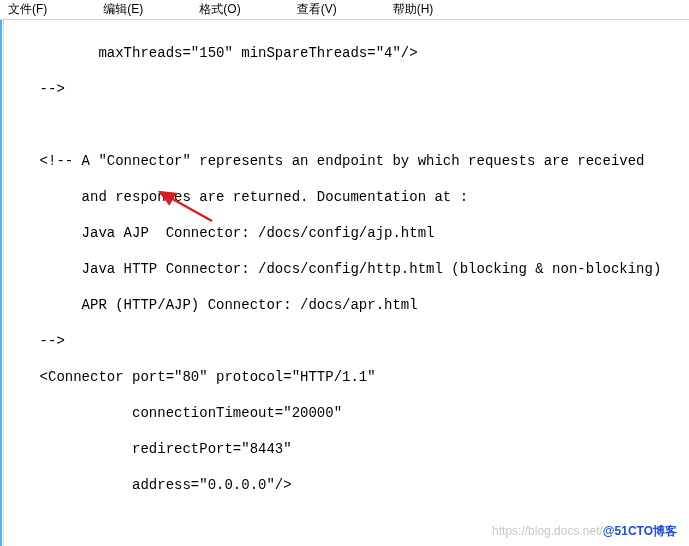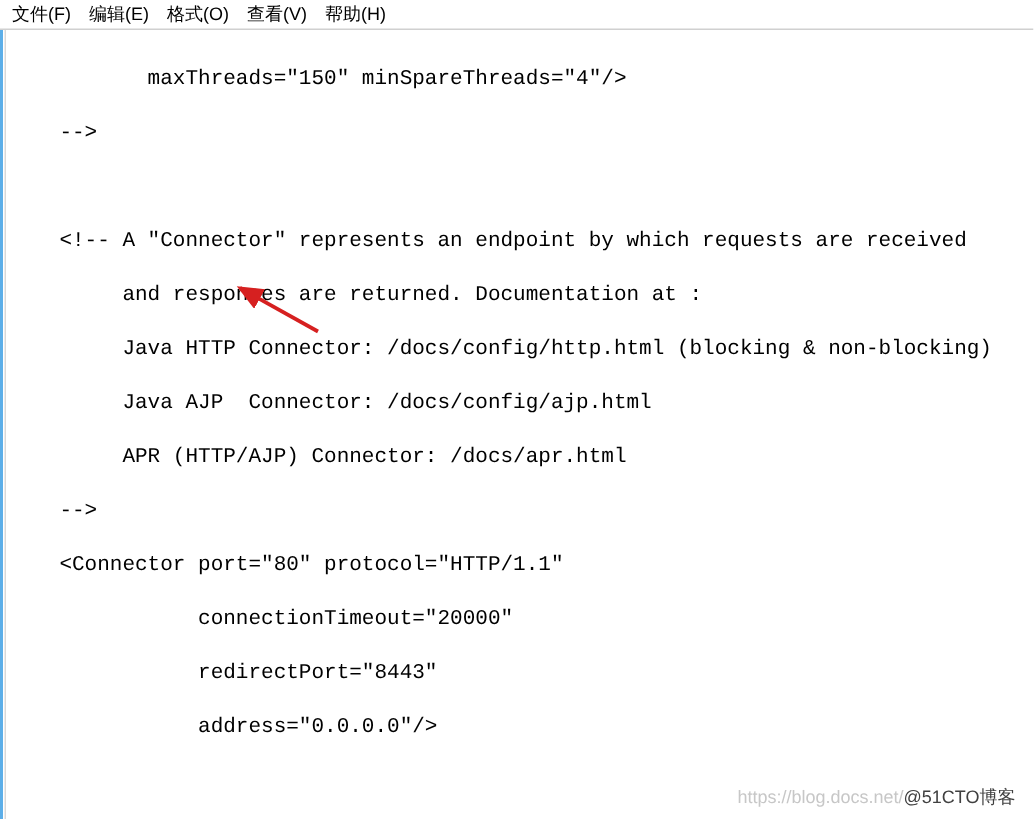--- a/index.html
+++ b/index.html
@@ -13,20 +13,21 @@
     overflow: hidden;
     position: relative;
   }
   .menubar {
     display: flex;
     height: 20px;
     border-bottom: 1px solid #d0d0d0;
     align-items: center;
     padding-left: 2px;
     background: #fff;
+    gap: 44px;
   }
   .menubar .mi {
     padding: 0 6px;
     color: #000;
     cursor: default;
   }
   .editor {
     position: relative;
     padding: 6px 0 6px 4px;
     font-family: "SimSun", "Courier New", monospace;
@@ -47,42 +48,42 @@
   }
   .watermark {
     position: absolute;
     right: 12px;
     bottom: 6px;
     font-size: 12px;
     color: #c7c7c7;
     font-family: Arial, sans-serif;
     white-space: nowrap;
   }
-  .watermark .gold { color: #404040; }
+  .watermark .gold { color: #1d4ed8; font-weight: bold; }
 </style>
 </head>
 <body>
 
 <div class="menubar">
   <span class="mi">文件(F)</span>
   <span class="mi">编辑(E)</span>
   <span class="mi">格式(O)</span>
   <span class="mi">查看(V)</span>
   <span class="mi">帮助(H)</span>
 </div>
 
 <div class="editor">
 <div class="line">           maxThreads="150" minSpareThreads="4"/&gt;</div>
 <div class="line">    --&gt;</div>
 <div class="line"></div>
 <div class="line"></div>
 <div class="line">    &lt;!-- A "Connector" represents an endpoint by which requests are received</div>
 <div class="line">         and responses are returned. Documentation at :</div>
+<div class="line">         Java AJP  Connector: /docs/config/ajp.html</div>
 <div class="line">         Java HTTP Connector: /docs/config/http.html (blocking &amp; non-blocking)</div>
-<div class="line">         Java AJP  Connector: /docs/config/ajp.html</div>
 <div class="line">         APR (HTTP/AJP) Connector: /docs/apr.html</div>
 <div class="line">    --&gt;</div>
 <div class="line">    &lt;Connector port="80" protocol="HTTP/1.1"</div>
 <div class="line">               connectionTimeout="20000"</div>
 <div class="line">               redirectPort="8443"</div>
 <div class="line">               address="0.0.0.0"/&gt;</div>
 
 
 
 

